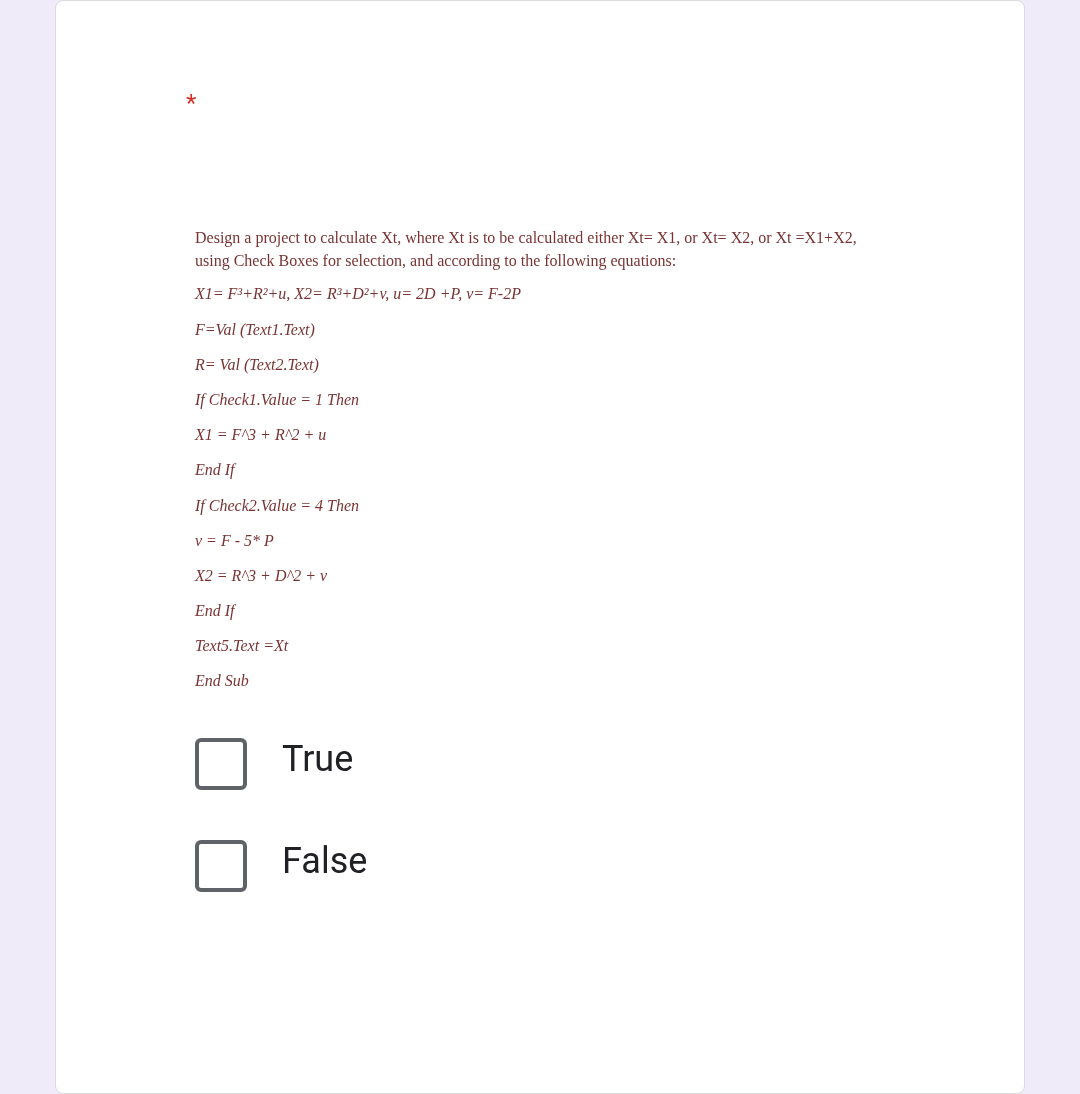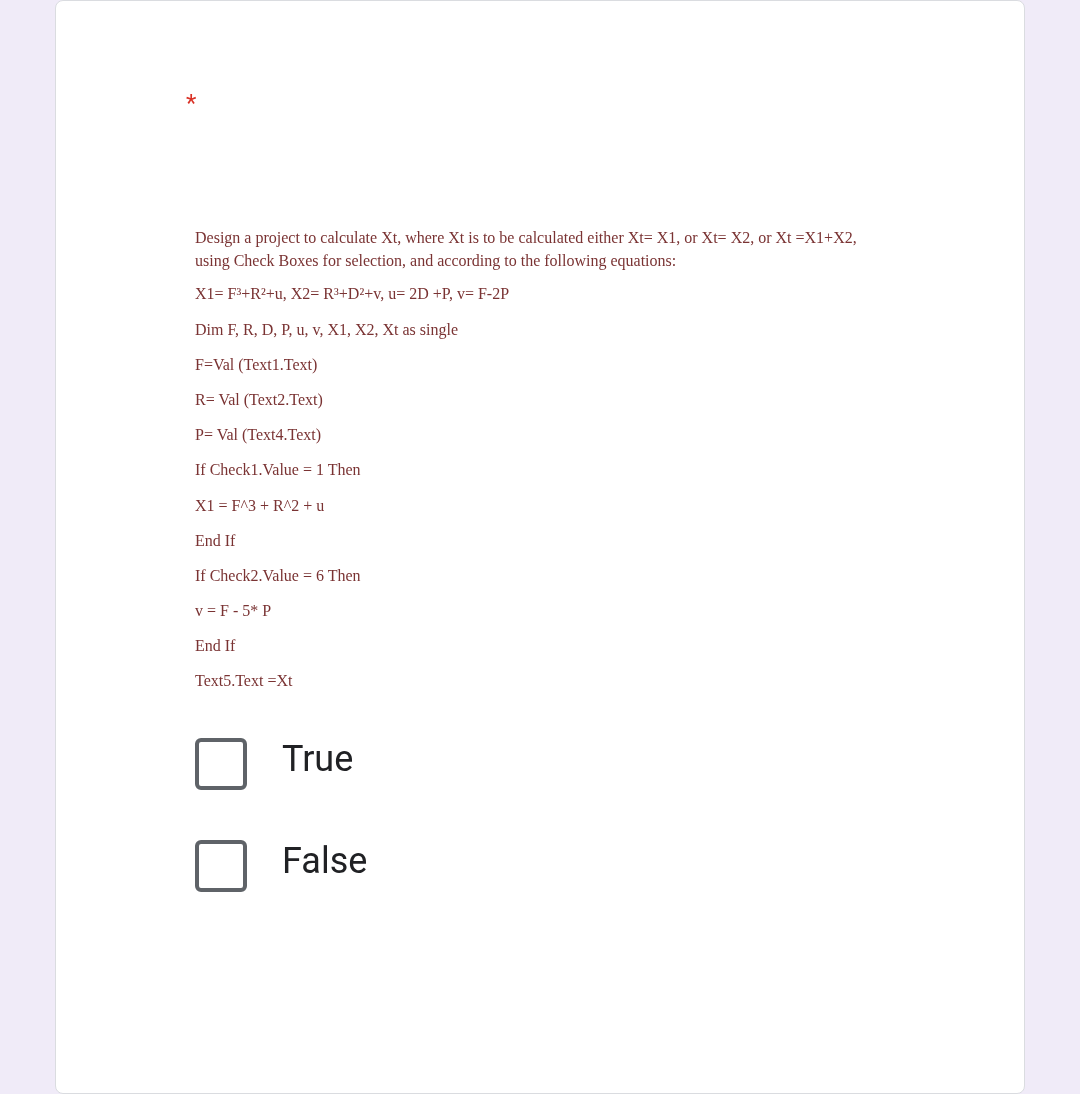--- a/index.html
+++ b/index.html
@@ -39,20 +39,21 @@
       margin-right: 115px;
     }
     .description-block {
       color: #7a3333;
       font-family: Georgia, 'Times New Roman', serif;
       font-size: 16px;
       line-height: 1.45;
     }
     .desc-line {
       margin-bottom: 12px;
+      font-style: italic;
     }
     .desc-para {
       margin-bottom: 10px;
     }
     .options {
       margin-top: 45px;
       margin-left: 0;
     }
     .option-row {
       display: flex;
@@ -77,31 +78,31 @@
 </head>
 <body>
 
 <div class="card">
   <span class="required-star">*</span>
 
   <div class="question-content">
     <div class="description-block">
       <div class="desc-para">Design a project to calculate Xt, where Xt is to be calculated either Xt= X1, or Xt= X2, or Xt =X1+X2, using Check Boxes for selection, and according to the following equations:</div>
       <div class="desc-line">X1= F³+R²+u, X2= R³+D²+v, u= 2D +P, v= F-2P</div>
-      <div class="desc-line">Dim F, R, D, P, u, v, X1, X2, Xt as single</div>
       <div class="desc-line">F=Val (Text1.Text)</div>
       <div class="desc-line">R= Val (Text2.Text)</div>
-      <div class="desc-line">P= Val (Text4.Text)</div>
       <div class="desc-line">If Check1.Value = 1 Then</div>
       <div class="desc-line">X1 = F^3 + R^2 + u</div>
       <div class="desc-line">End If</div>
-      <div class="desc-line">If Check2.Value = 6 Then</div>
+      <div class="desc-line">If Check2.Value = 4 Then</div>
       <div class="desc-line">v = F - 5* P</div>
+      <div class="desc-line">X2 = R^3 + D^2 + v</div>
       <div class="desc-line">End If</div>
       <div class="desc-line">Text5.Text =Xt</div>
+      <div class="desc-line">End Sub</div>
     </div>
 
     <div class="options">
       <div class="option-row">
         <div class="checkbox-box"></div>
         <span class="option-label">True</span>
       </div>
       <div class="option-row">
         <div class="checkbox-box"></div>
         <span class="option-label">False</span>

